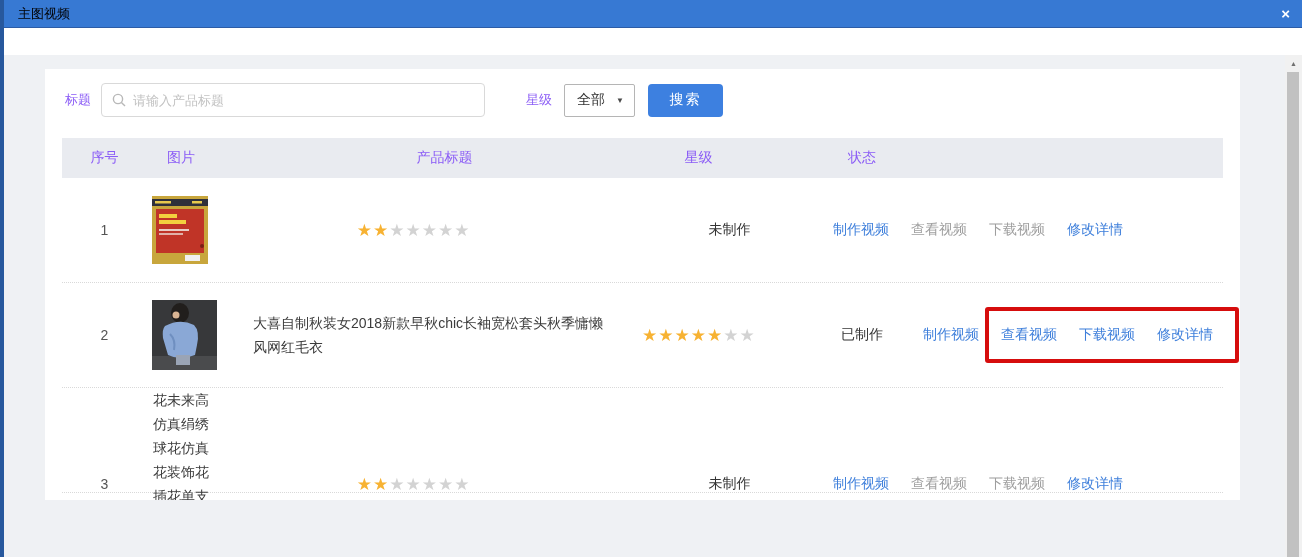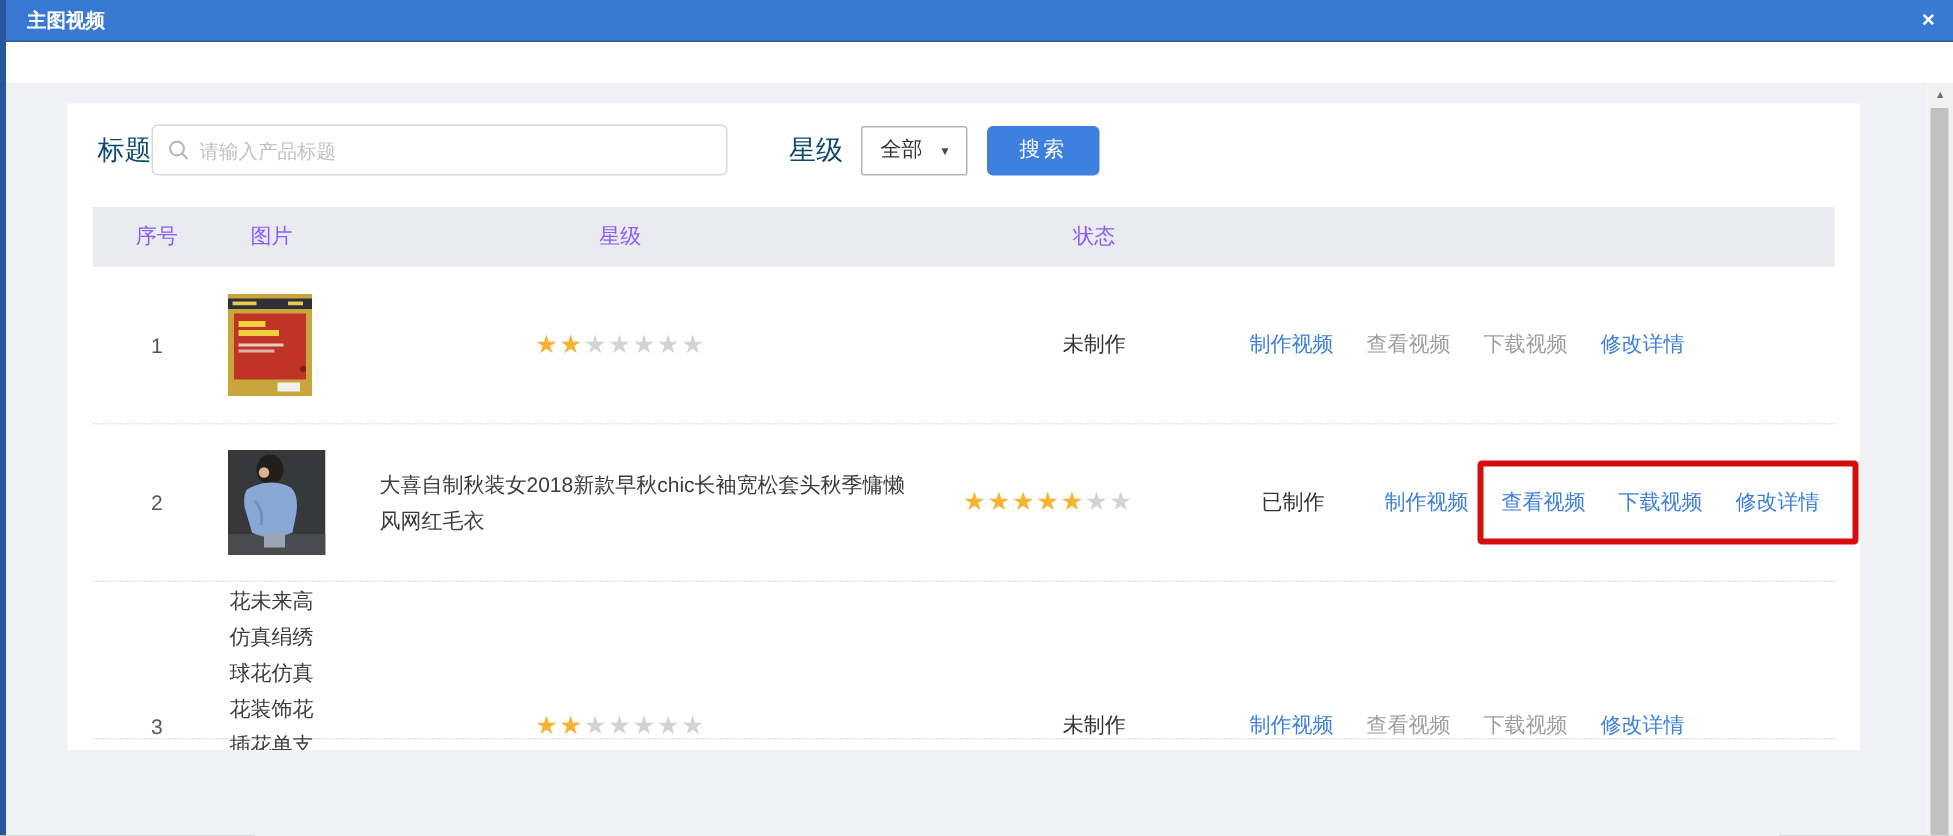--- a/index.html
+++ b/index.html
@@ -8,38 +8,38 @@
     position:relative; width:1302px; height:557px; background:#fff;
     overflow:hidden; font-size:14px; color:#333;
   }
   
   .left-edge{ position:absolute; left:0; top:0; width:4px; height:100%; background:#27589d; z-index:30; }
   
   .titlebar{
     position:absolute; top:0; left:0; right:0; height:28px; background:#3779d3;
     border-bottom:1px solid #2c5ca6; display:flex; align-items:center; z-index:20;
   }
-  .titlebar .mtitle{ color:#ffffff; font-weight:bold; font-size:13px; padding-left:18px; }
+  .titlebar .mtitle{ color:#000000; font-weight:normal; font-size:13px; padding-left:18px; }
   .titlebar .close{ margin-left:auto; color:#fff; font-weight:bold; font-size:15px;
     padding:0 12px; cursor:pointer; line-height:28px; }
   
   .modal-body{ position:absolute; top:29px; left:4px; right:0; bottom:0; background:#fff; }
   .content{ position:absolute; top:26px; left:0; right:17px; bottom:0; background:#eff1f4; }
   
   .tabs-card{ margin:3px 45px 0 41px; height:54px; background:#fff; display:flex; position:relative; }
   .tab{ width:145px; height:54px; display:flex; align-items:center; justify-content:center;
     font-size:16px; letter-spacing:8px; color:#3c3c3c; cursor:pointer; position:relative; }
   .tab.active{ color:#4db1e8; }
   .tab.active::after{ content:""; position:absolute; left:0; right:0; bottom:0; height:3px; background:#3bb0e6; }
   
   .main-card{ margin:14px 45px 0 41px; height:431px; background:#fff; overflow:hidden; }
   
   .filter-row{ display:flex; align-items:center; padding:14px 0 0 20px; height:48px; }
-  .flabel{ color:#0c4a6e; font-size:18px; }
-  .search-box{ width:384px; height:34px; border:1px solid #d9d9d9; border-radius:4px;
+  .flabel{ color:#8b5cf6; font-size:13px; }
+  .search-box{ margin-left:10px; width:384px; height:34px; border:1px solid #d9d9d9; border-radius:4px;
     display:flex; align-items:center; padding:0 10px; background:#fff; }
   .search-box svg{ flex:none; }
   .search-box input{ border:none; outline:none; flex:1; margin-left:7px; font-size:13px; color:#333;
     font-family:inherit; background:transparent; }
   .search-box input::placeholder{ color:#c2c2c2; }
   .star-label{ margin-left:41px; }
   .select{ margin-left:12px; width:71px; height:33px; border:1px solid #b5b5b5; border-radius:2px;
     display:flex; align-items:center; justify-content:space-between; padding:0 10px 0 12px;
     background:#fff; cursor:pointer; }
   .select .caret{ font-size:8px; color:#4a4a4a; }
@@ -108,20 +108,21 @@
             <span>全部</span>
             <span class="caret">▼</span>
           </div>
           <button class="search-btn">搜索</button>
         </div>
 
         <div class="table">
           <div class="tgrid thead">
             <div>序号</div>
             <div class="h-img">图片</div>
+            <div>产品标题</div>
             <div class="h-stars">星级</div>
             <div>状态</div>
           </div>
 
           <div class="tgrid trow">
             <div class="c-idx">1</div>
             <div class="c-img">
               <svg class="img-frame" width="56" height="68" viewBox="0 0 56 68">
                 <rect width="56" height="68" fill="#c8a63c"></rect>
                 <rect x="0" y="3" width="56" height="7" fill="#2f2f3a"></rect>

